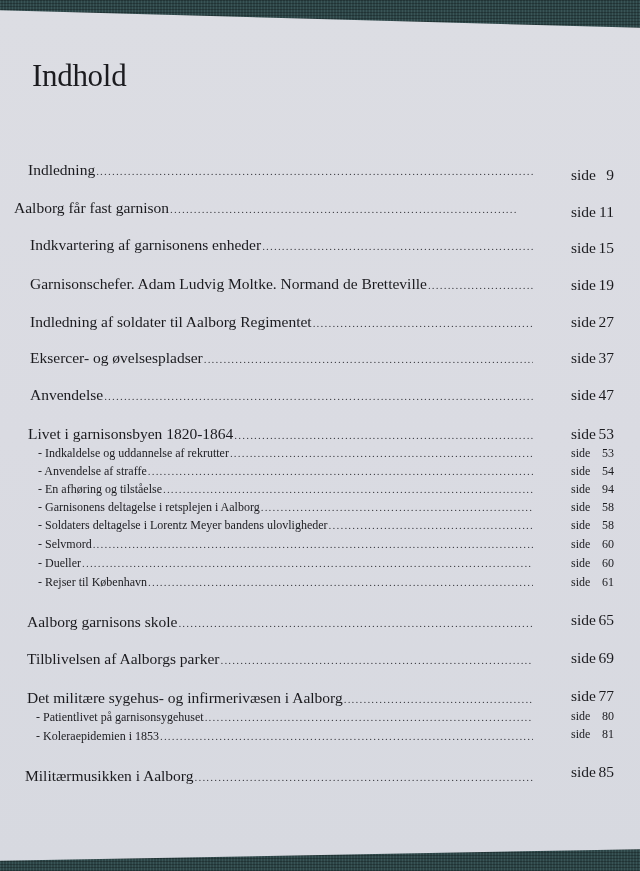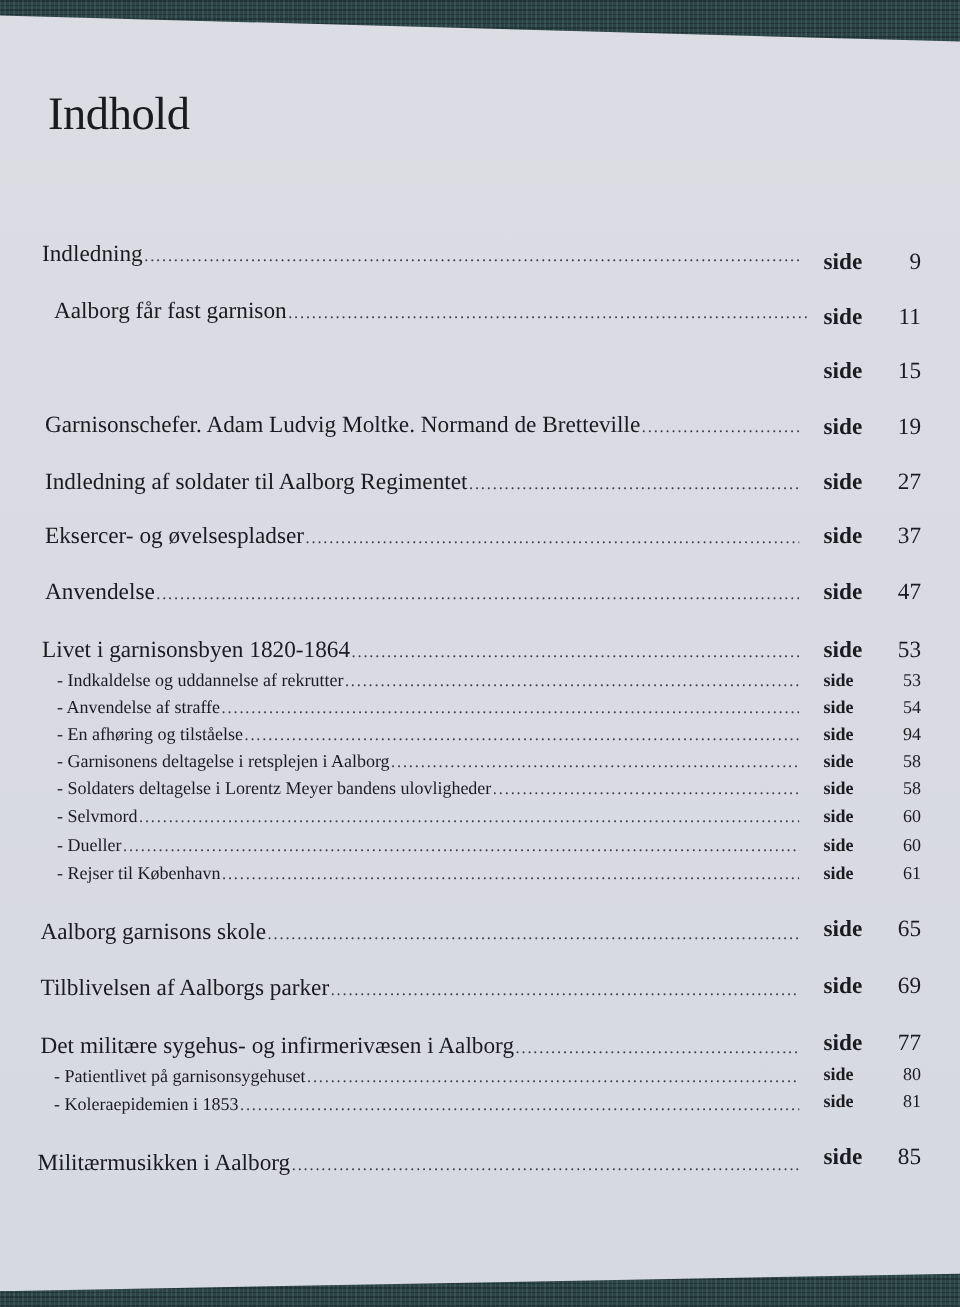--- a/index.html
+++ b/index.html
@@ -34,21 +34,21 @@
     overflow: hidden; white-space: nowrap; justify-content: space-between;
   }
   .row .label { flex: none; }
   .row .dots {
     flex: 1 1 auto; overflow: hidden; white-space: nowrap; color: #3a3a40;
     font-size: 11px; letter-spacing: 1.2px; margin-left: 1px;
   }
   .row .dots::after {
     content: "................................................................................................................................................................";
   }
-  .row .side { position: absolute; top: 0; left: 549px; font-weight: bold; }
+  .row .side { position: absolute; top: 0; left: 571px; }
   .row .page-num { position: absolute; top: 0; right: 26px; text-align: right; }
   .sub { font-size: 12px; }
 </style>
 </head>
 <body>
 
 <div class="page"></div>
 
 <div class="content">
   <h1 class="title">Indhold</h1>
@@ -57,28 +57,32 @@
 
     <div class="row" style="top:160px">
       <div class="label-wrap" style="left:28px;width:505px">
           <span class="label">Indledning</span>
           <span class="dots"></span>
         </div>
       <span class="side" style="top:5px">side</span>
       <span class="page-num" style="top:5px">9</span>
     </div>
     <div class="row" style="top:198px">
-      <div class="label-wrap" style="left:36px;width:503px">
+      <div class="label-wrap" style="left:14px;width:503px">
           <span class="label">Aalborg får fast garnison</span>
           <span class="dots"></span>
         </div>
       <span class="side" style="top:4px">side</span>
       <span class="page-num" style="top:4px">11</span>
     </div>
     <div class="row" style="top:235px">
+      <div class="label-wrap" style="left:30px;width:503px">
+          <span class="label">Indkvartering af garnisonens enheder</span>
+          <span class="dots"></span>
+        </div>
       <span class="side" style="top:3px">side</span>
       <span class="page-num" style="top:3px">15</span>
     </div>
     <div class="row" style="top:274px">
       <div class="label-wrap" style="left:30px;width:503px">
           <span class="label">Garnisonschefer. Adam Ludvig Moltke. Normand de Bretteville</span>
           <span class="dots"></span>
         </div>
       <span class="side" style="top:1px">side</span>
       <span class="page-num" style="top:1px">19</span>

